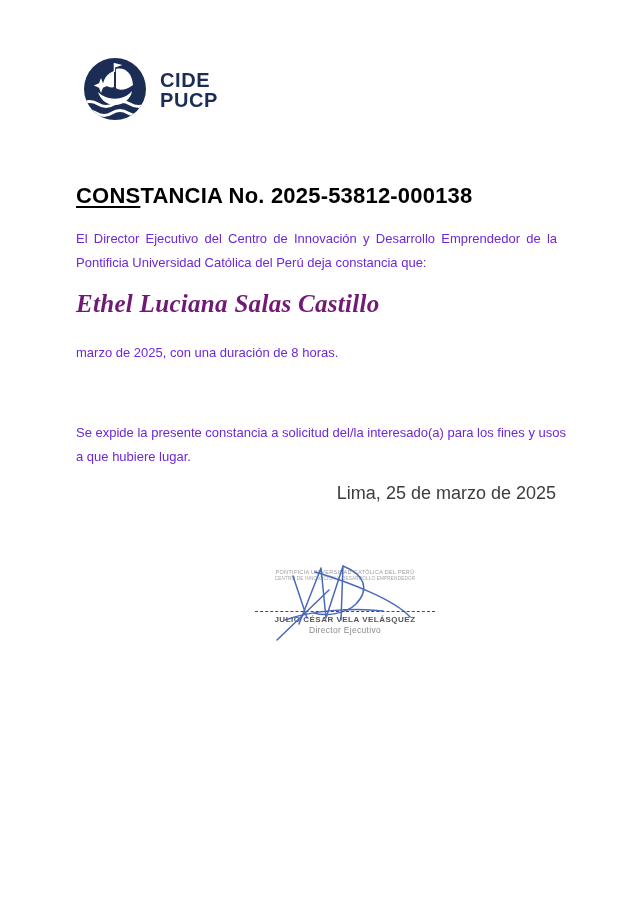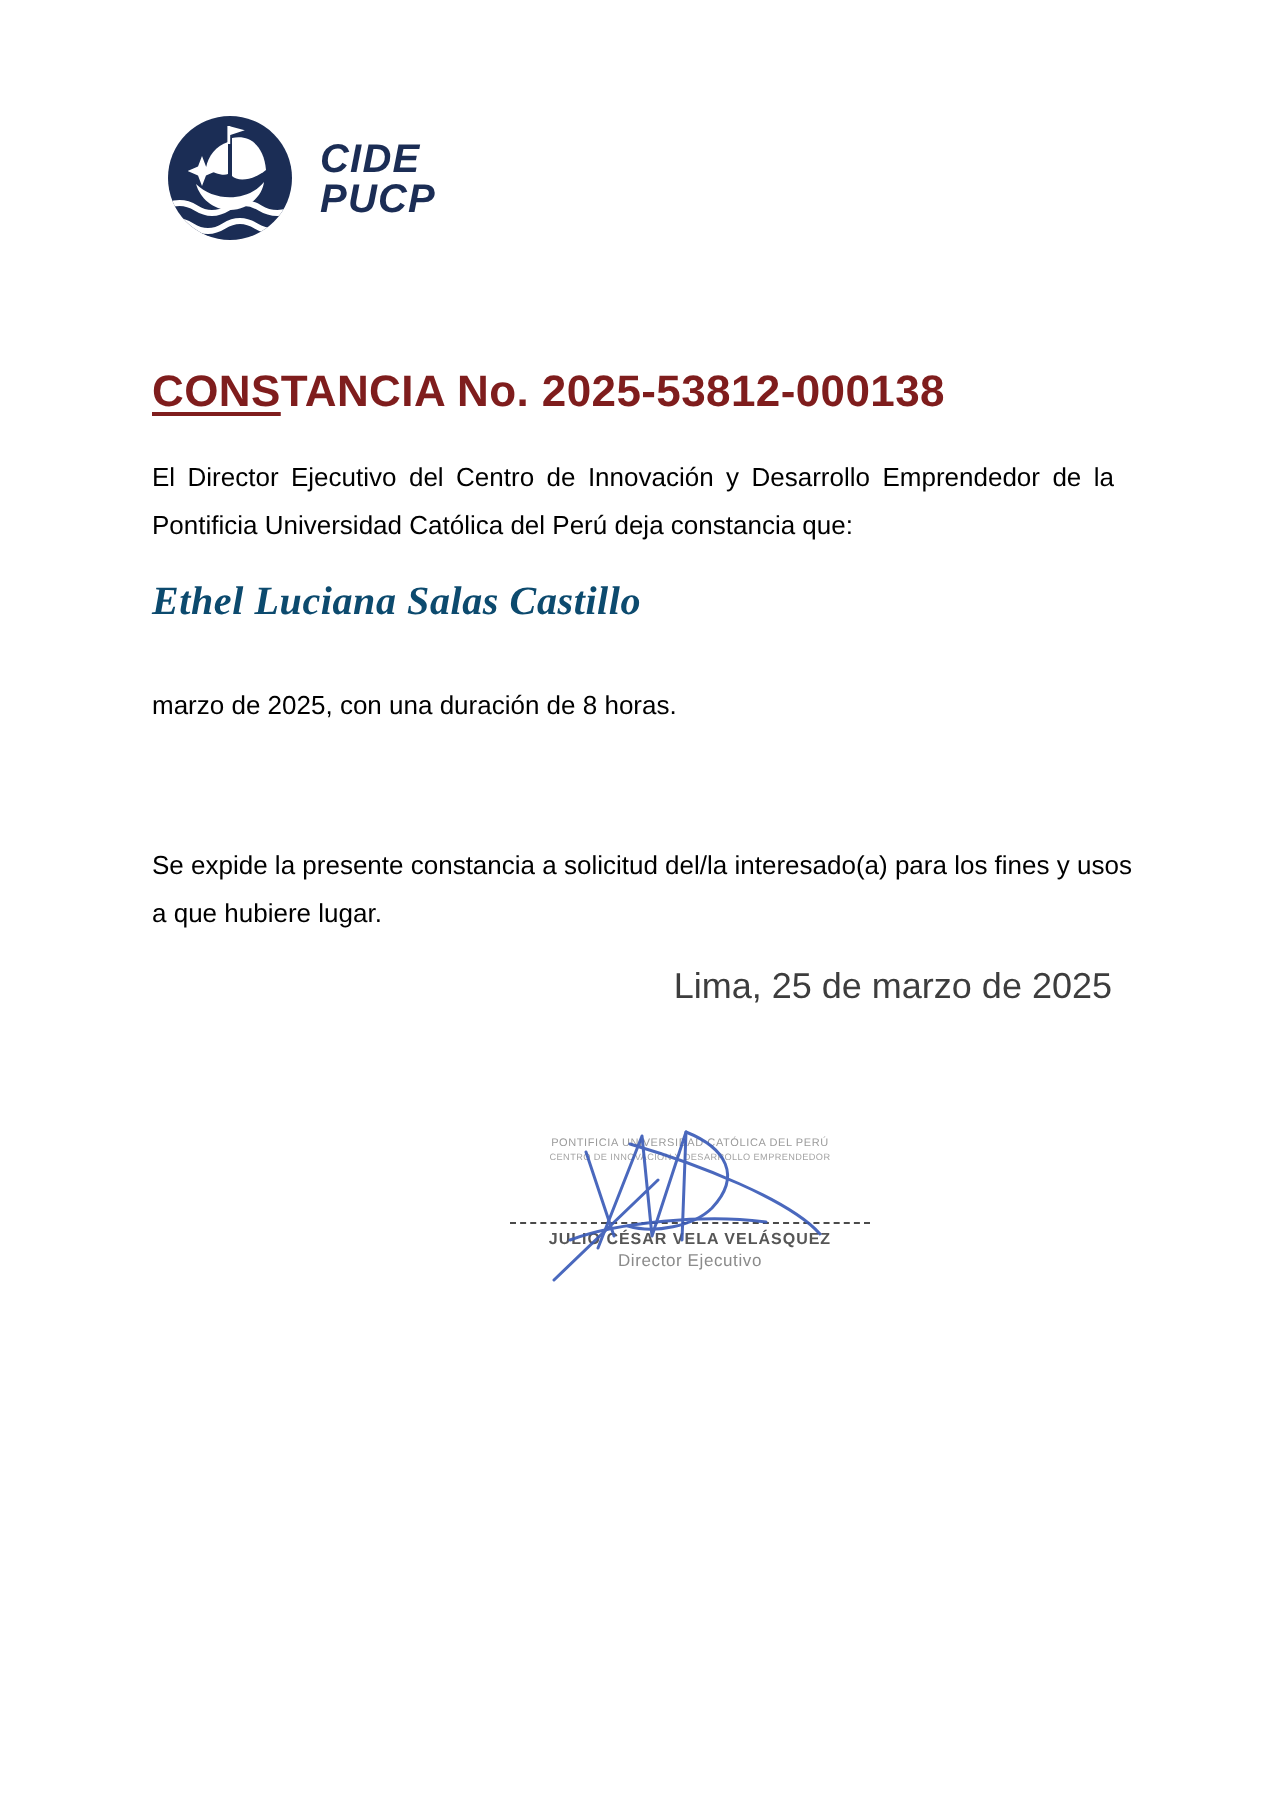--- a/index.html
+++ b/index.html
@@ -10,44 +10,44 @@
     overflow: hidden;
   }
   .page { position: relative; width: 640px; height: 904px; background: #fff; }
 
   
   .logo { position: absolute; left: 83px; top: 57px; display: flex; align-items: flex-start; }
   .logo svg { width: 64px; height: 64px; display: block; }
   .logo-text {
     margin-left: 13px; margin-top: 13px;
     font-size: 20px; font-weight: 800; line-height: 20px;
-    letter-spacing: 0.6px; color: #1b2d55; font-style: italic;
+    letter-spacing: 0.6px; color: #1b2d55;
   }
 
   
   .title {
     position: absolute; left: 76px; top: 183px; margin: 0;
-    font-size: 22px; font-weight: 700; color: #7f1d1d;
+    font-size: 22px; font-weight: 700; color: #000000;
     letter-spacing: 0.2px; white-space: nowrap;
   }
   .title .u { text-decoration: underline; text-decoration-thickness: 2px; text-underline-offset: 3px; }
 
   
-  .para { position: absolute; left: 76px; width: 481px; color: #000000; font-size: 13px; line-height: 24px; }
+  .para { position: absolute; left: 76px; width: 481px; color: #6d28d9; font-size: 13px; line-height: 24px; }
   .para .line { white-space: nowrap; }
   .para .stretch { text-align: justify; text-align-last: justify; }
   .p-intro   { top: 227px; }
   .p-body    { top: 341px; }
   .p-closing { top: 396px; margin-top: 25px; }
 
   .recipient {
     position: absolute; left: 76px; top: 290px; margin: 0;
     font-family: "Liberation Serif", serif;
     font-style: italic; font-weight: 700;
-    font-size: 20px; color: #0c4a6e; letter-spacing: 0.3px;
+    font-size: 25px; color: #701a75; letter-spacing: 0.3px;
     white-space: nowrap;
   }
 
   .dateline {
     position: absolute; top: 481px; right: 84px;
     font-size: 18px; line-height: 24px; color: #3d3d3d;
     white-space: nowrap;
   }
 
   

